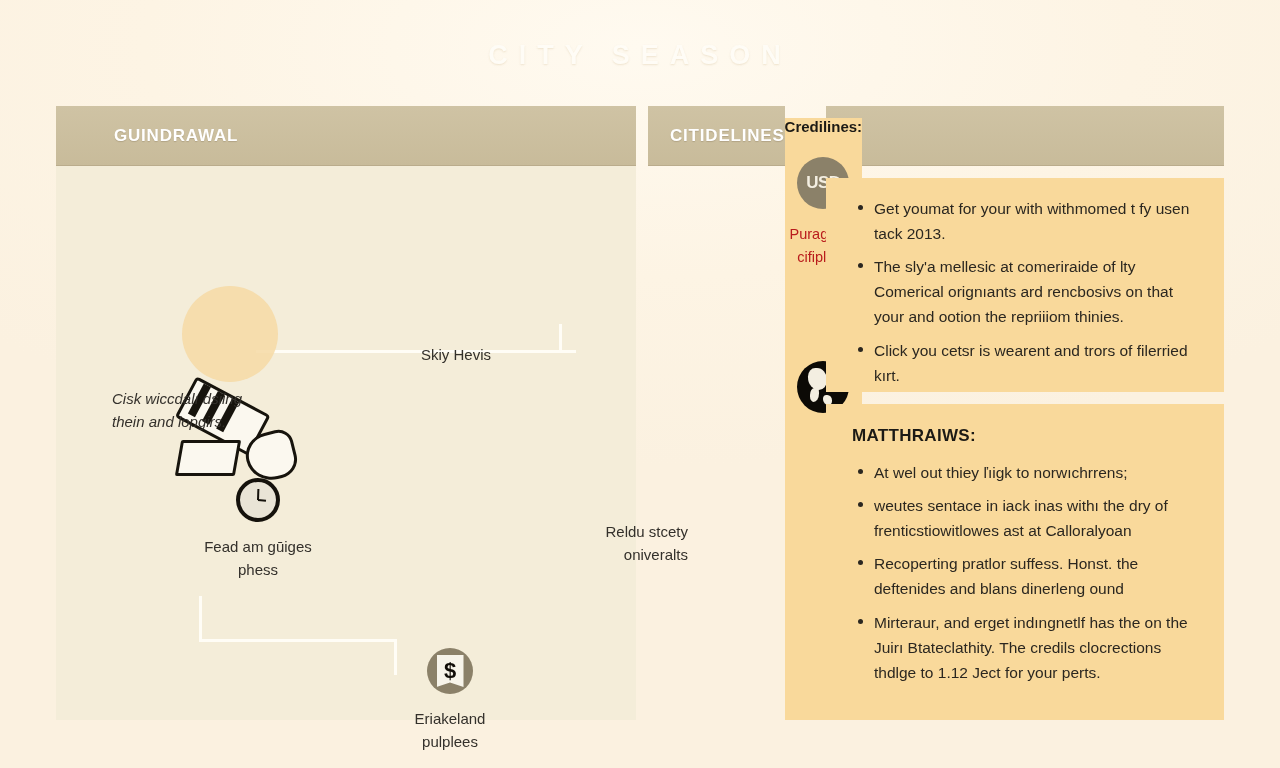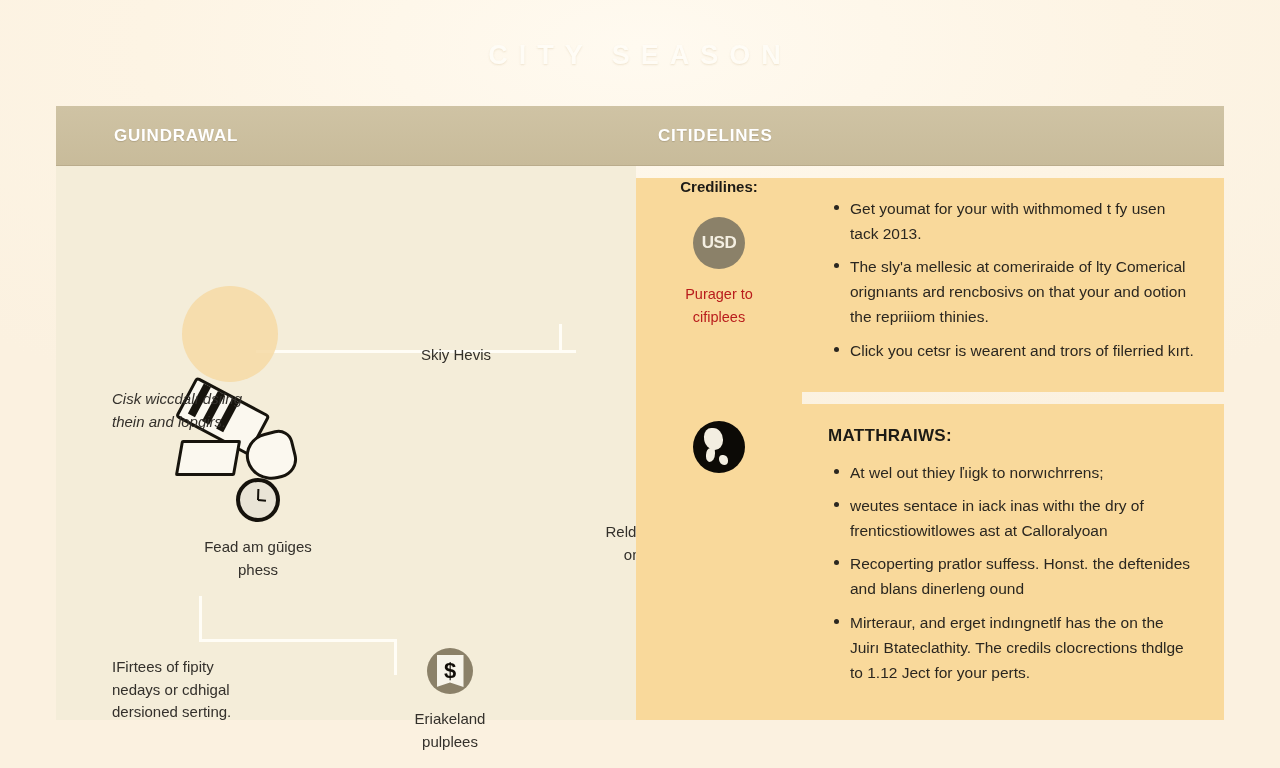--- a/index.html
+++ b/index.html
@@ -36,24 +36,25 @@
   }
 
   
   .board {
     position: absolute;
     left: 56px;
     top: 106px;
     width: 1168px;
     height: 614px;
     display: flex;
+    gap: 12px;
   }
 
   .col-left   { width: 580px; display: flex; flex-direction: column; }
-  .col-mid    { width: 166px; display: flex; flex-direction: column; }
+  .col-mid    { width: 166px; display: flex; }
   .col-right  { flex: 1;      display: flex; flex-direction: column; }
 
   .hdr {
     height: 60px;
     background: linear-gradient(180deg, #cfc3a4 0%, #c8bb9a 100%);
     display: flex;
     align-items: center;
     box-shadow: inset 0 -1px 0 rgba(160,145,115,0.35);
   }
   .hdr-label {
@@ -312,25 +313,20 @@
         <div class="clock"></div>
         <div class="node-caption">Fead am gūiges
 phess</div>
       </div>
 
       <div class="node" style="left:432px; top:355px; width:200px;text-align:right;">
         <div class="node-caption">Reldu stcety
 oniveralts</div>
       </div>
 
-      <div class="node" style="left:56px; top:490px; width:230px;">
-        <div class="node-caption left-align">IFirtees of fipity
-nedays or cdhigal
-dersioned serting.</div>
-      </div>
 
       <div class="node" style="left:278px; top:482px; width:232px;">
         <div class="coin">
           <div class="coin-tag">$</div>
         </div>
         <div class="node-caption">Eriakeland
 pulplees</div>
       </div>
 
     </div>

